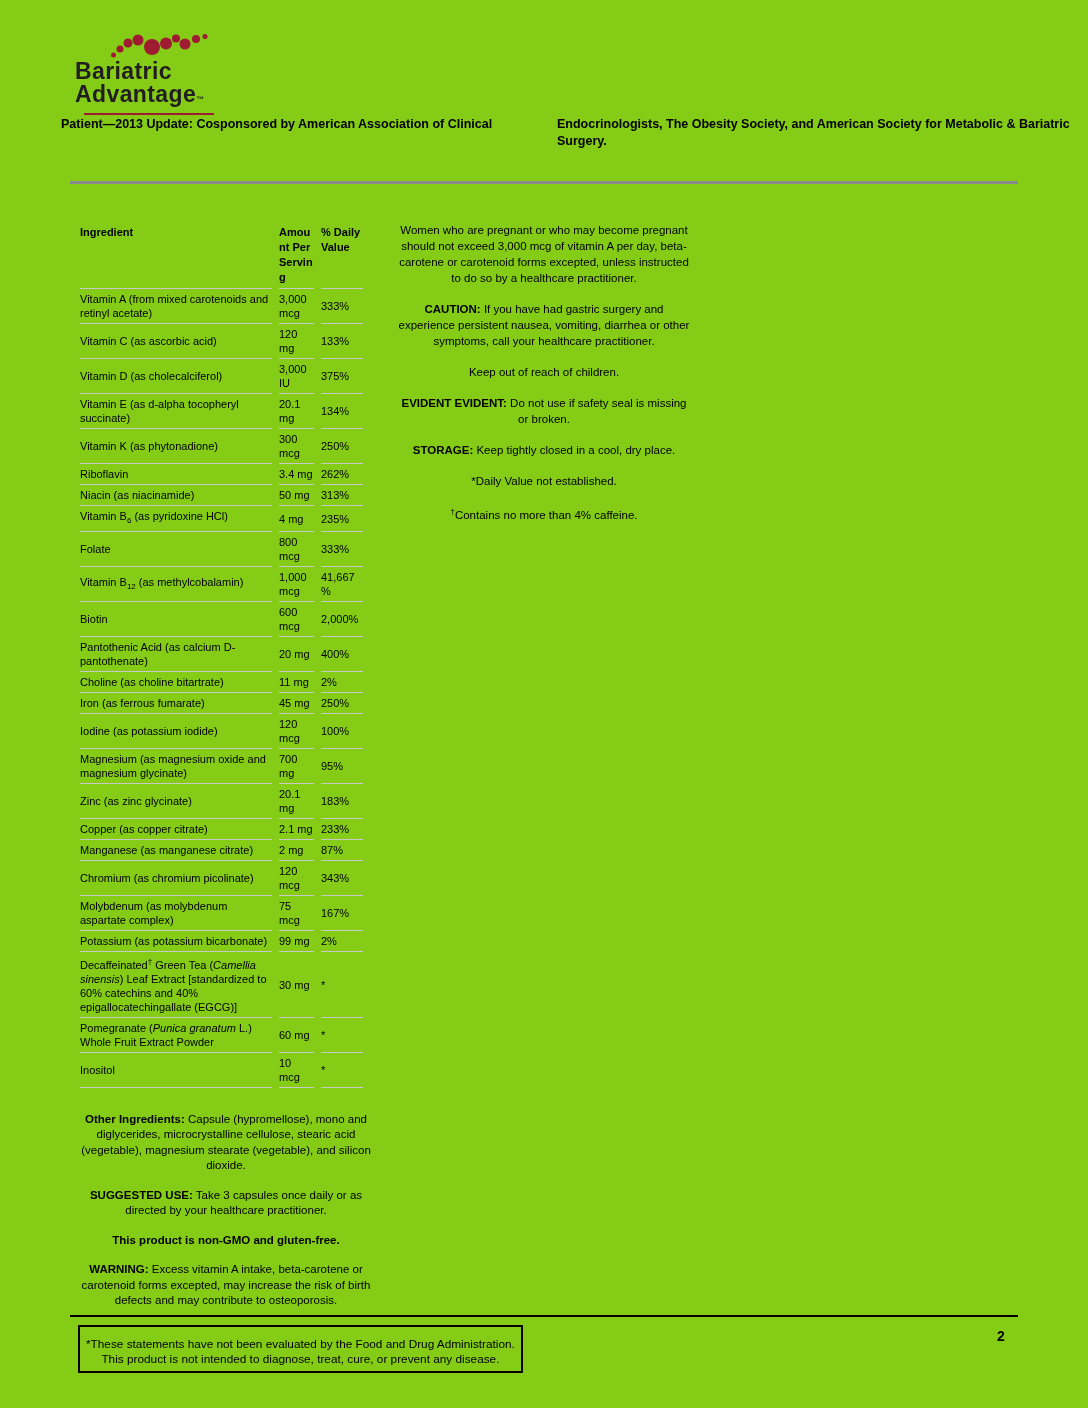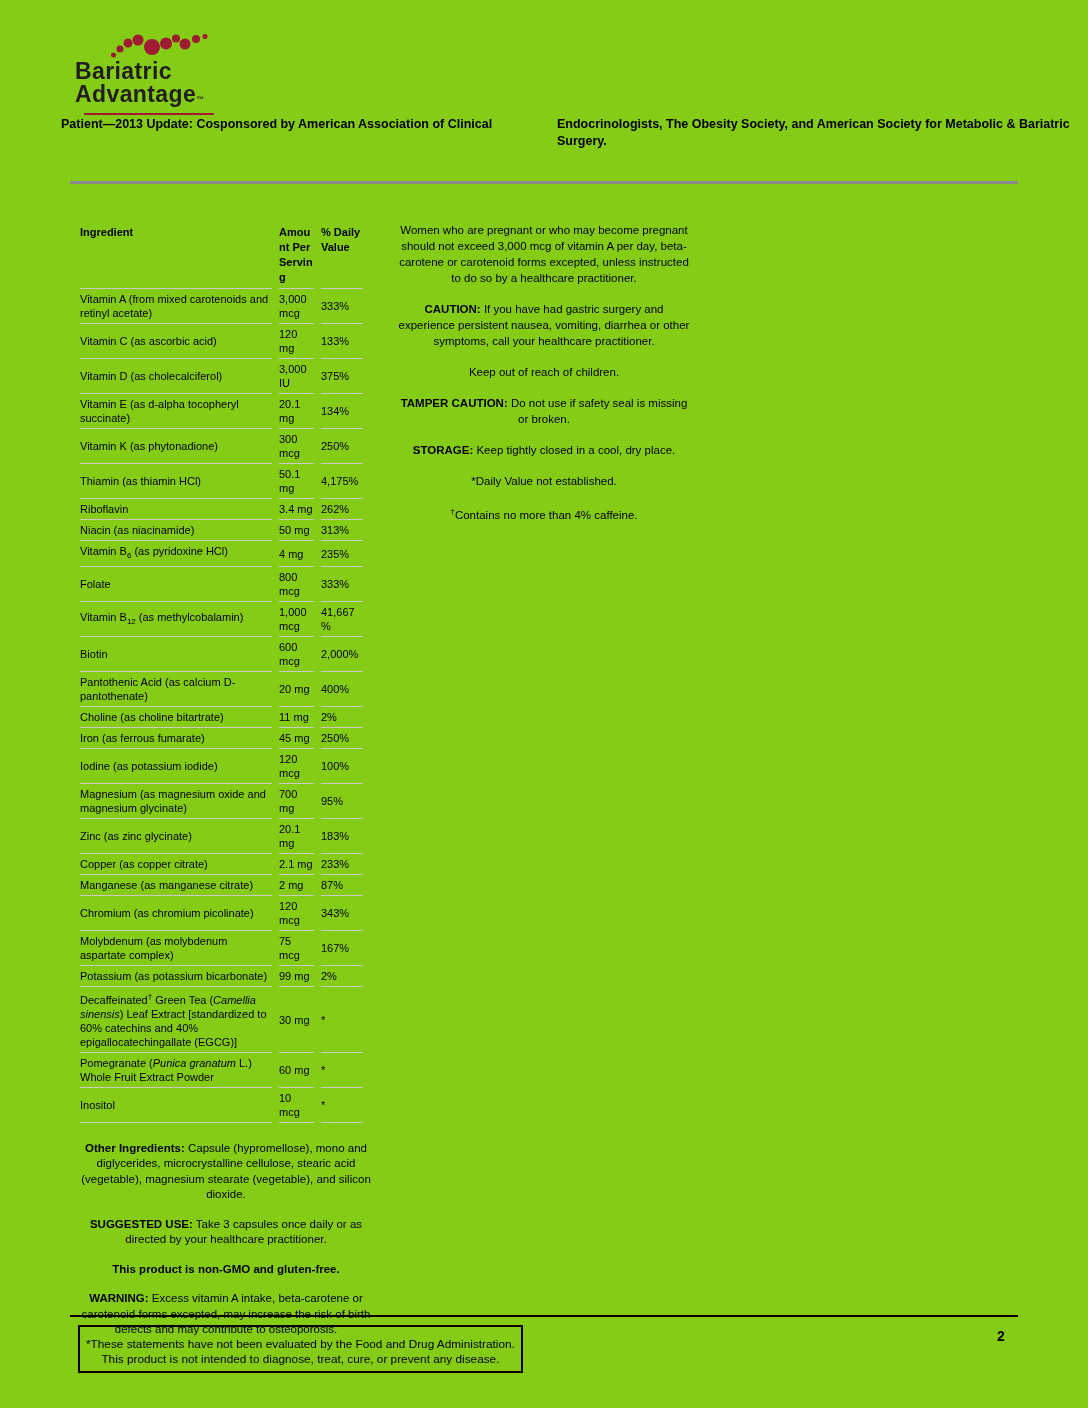--- a/index.html
+++ b/index.html
@@ -41,21 +41,21 @@
   }
   table.ing th{font-weight:bold;vertical-align:top;line-height:15px;overflow-wrap:break-word;}
   table.ing td{vertical-align:middle;}
   .c-name{width:192px;}
   .c-amt{width:35px;}
   .c-dv{width:42px;overflow-wrap:anywhere;}
   table.ing sub{font-size:8px;}
   table.ing sup{font-size:8px;}
   
   .note{margin:0 0 14px 0;font-size:11.5px;line-height:15.5px;text-align:center;}
-  .left-notes{margin-top:18px;width:292px;}
+  .left-notes{margin-top:24px;width:292px;}
   .right-col{position:absolute;left:398px;top:222px;width:292px;}
   .right-col .note{line-height:16px;margin-bottom:15px;}
   .note sup{font-size:8px;}
   
   .footer-rule{position:absolute;top:1315px;left:70px;width:948px;height:2px;background:#000;}
   .disclaimer{
     position:absolute;left:78px;top:1325px;
     border:2px solid #000;
     padding:10px 6px 4px 6px;
     text-align:center;
@@ -129,25 +129,20 @@
             <td class="c-name"><span>Vitamin E (as d-alpha tocopheryl succinate)</span></td>
             <td class="c-amt">20.1 mg</td>
             <td class="c-dv">134%</td>
           </tr>
           <tr>
             <td class="c-name"><span>Vitamin K (as phytonadione)</span></td>
             <td class="c-amt">300 mcg</td>
             <td class="c-dv">250%</td>
           </tr>
           <tr>
-            <td class="c-name"><span>Thiamin (as thiamin HCl)</span></td>
-            <td class="c-amt">50.1 mg</td>
-            <td class="c-dv">4,175%</td>
-          </tr>
-          <tr>
             <td class="c-name"><span>Riboflavin</span></td>
             <td class="c-amt">3.4 mg</td>
             <td class="c-dv">262%</td>
           </tr>
           <tr>
             <td class="c-name"><span>Niacin (as niacinamide)</span></td>
             <td class="c-amt">50 mg</td>
             <td class="c-dv">313%</td>
           </tr>
           <tr>
@@ -248,21 +243,21 @@
         <p class="note"><b>SUGGESTED USE:</b> Take 3 capsules once daily or as directed by your healthcare practitioner.</p>
         <p class="note"><b>This product is non-GMO and gluten-free.</b></p>
         <p class="note"><b>WARNING:</b> Excess vitamin A intake, beta-carotene or carotenoid forms excepted, may increase the risk of birth defects and may contribute to osteoporosis.</p>
       </div>
   </div>
 
   <div class="right-col">
       <p class="note">Women who are pregnant or who may become pregnant should not exceed 3,000 mcg of vitamin A per day, beta-carotene or carotenoid forms excepted, unless instructed to do so by a healthcare practitioner.</p>
       <p class="note"><b>CAUTION:</b> If you have had gastric surgery and experience persistent nausea, vomiting, diarrhea or other symptoms, call your healthcare practitioner.</p>
       <p class="note">Keep out of reach of children.</p>
-      <p class="note"><b>TAMPER CAUTION:</b> Do not use if safety seal is missing or broken.</p>
+      <p class="note"><b>EVIDENT EVIDENT:</b> Do not use if safety seal is missing or broken.</p>
       <p class="note"><b>STORAGE:</b> Keep tightly closed in a cool, dry place.</p>
       <p class="note">*Daily Value not established.</p>
       <p class="note"><sup>†</sup>Contains no more than 4% caffeine.</p>
     </div>
 
   <div class="footer-rule"></div>
   <div class="disclaimer">
     <div>*These statements have not been evaluated by the Food and Drug Administration.</div>
     <div>This product is not intended to diagnose, treat, cure, or prevent any disease.</div>
   </div>

